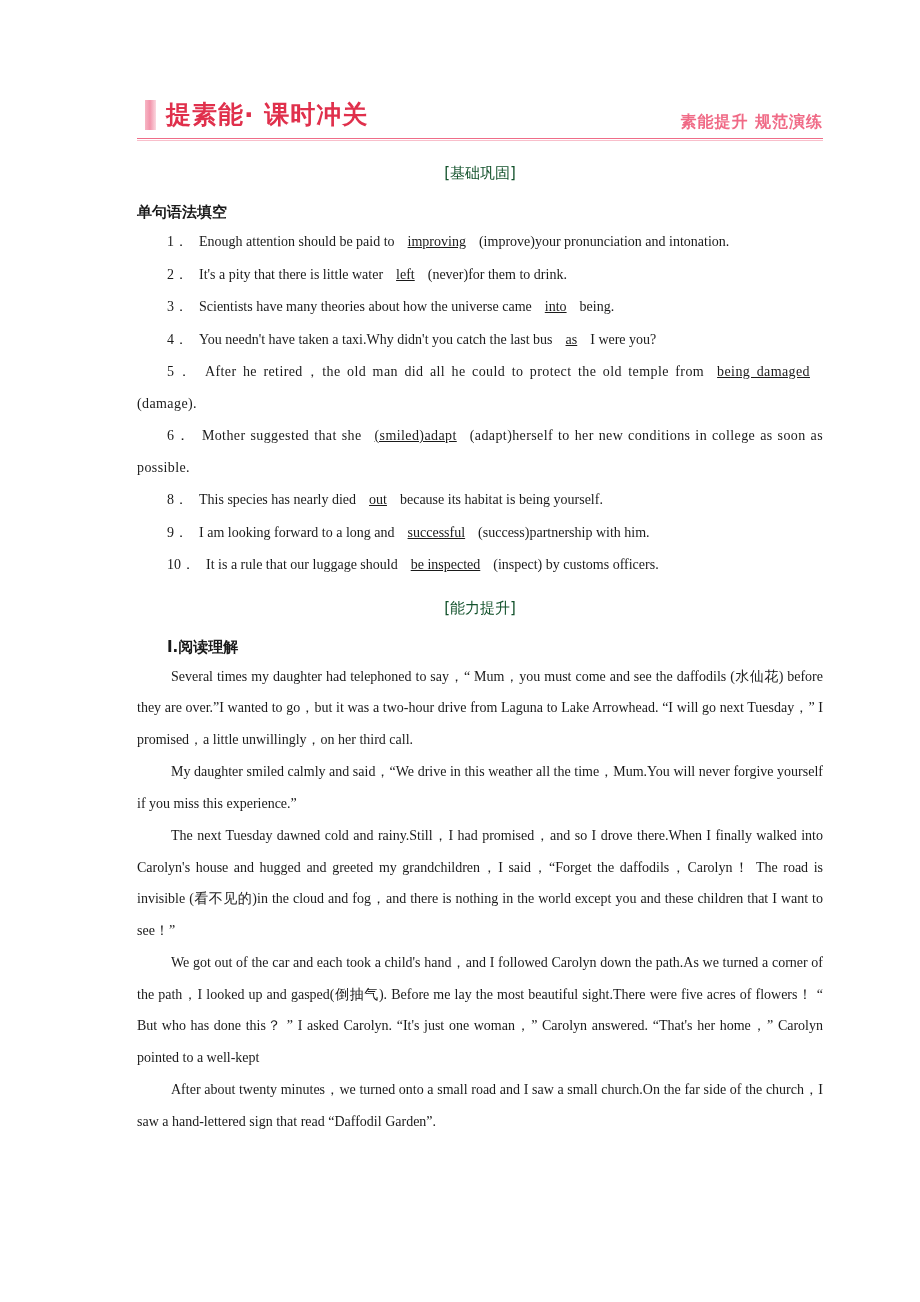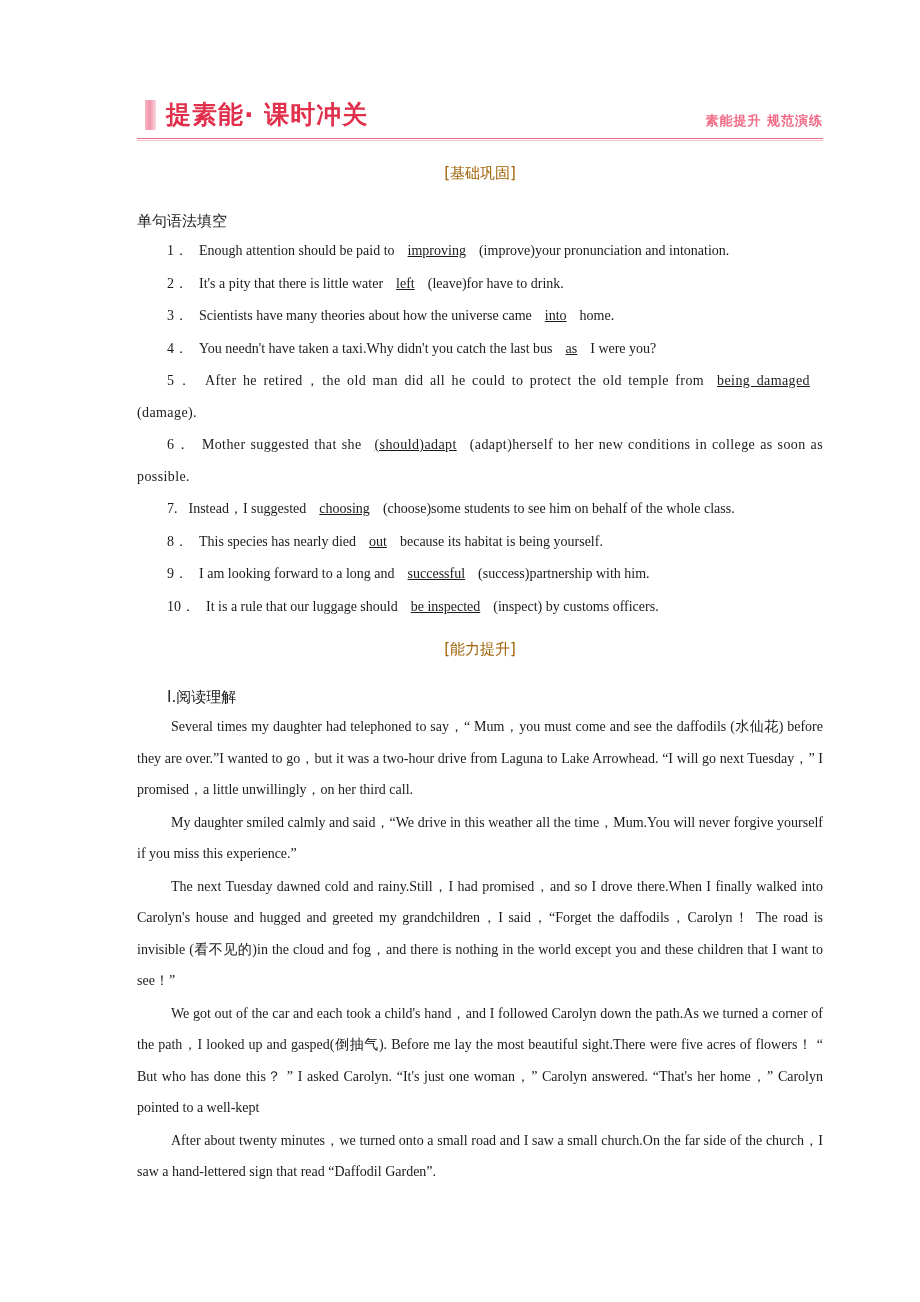--- a/index.html
+++ b/index.html
@@ -55,21 +55,21 @@
     color: #e0304c;
     line-height: 30px;
     white-space: nowrap;
   }
   .header-right {
     position: absolute;
     right: 0px;
     top: 12px;
     font-family: "DejaVu Sans", "Liberation Sans", sans-serif;
     font-weight: bold;
-    font-size: 13px;
+    font-size: 16px;
     color: #f06a86;
     letter-spacing: 1px;
     white-space: nowrap;
     margin-left: 15px;
   }
   .header-rule {
     position: absolute;
     left: 0;
     right: 0;
     top: 38px;
@@ -88,27 +88,28 @@
     background: #f9bfcb;
   }
 
   
   .section-label {
     text-align: center;
     font-family: "DejaVu Sans", "Liberation Sans", sans-serif;
     font-size: 15.5px;
     margin: 14px 0 0 0;
     line-height: 26px;
-    color: #a16207;
+    color: #14532d;
   }
   .sub-head {
     font-family: "DejaVu Sans", "Liberation Sans", sans-serif;
     font-size: 15.5px;
-    margin: 22px 0 0 0;
+    margin: 13px 0 0 0;
     line-height: 26px;
+    font-weight: bold;
   }
   .sub-head.indented { padding-left: 30px; }
 
   
   .q, .para {
     font-size: 14px;
     line-height: 31.5px;
     text-align: justify;
     text-justify: inter-word;
     margin: 0;
@@ -154,36 +155,33 @@
 
     <div class="section-label cjk">[基础巩固]</div>
 
     <div class="sub-head cjk">单句语法填空</div>
 
     <div>
       <p class="q">
         <span>1．</span><span class="sp"></span><span>Enough attention should be paid to</span><span class="sp"></span><span class="ans">improving</span><span class="sp"></span><span>(improve)your pronunciation and intonation.</span>
       </p>
       <p class="q">
-        <span>2．</span><span class="sp"></span><span>It's a pity that there is little water</span><span class="sp"></span><span class="ans">left</span><span class="sp"></span><span>(leave)for have to drink.</span>
-      </p>
-      <p class="q">
-        <span>3．</span><span class="sp"></span><span>Scientists have many theories about how the universe came</span><span class="sp"></span><span class="ans">into</span><span class="sp"></span><span>home.</span>
+        <span>2．</span><span class="sp"></span><span>It's a pity that there is little water</span><span class="sp"></span><span class="ans">left</span><span class="sp"></span><span>(never)for them to drink.</span>
+      </p>
+      <p class="q">
+        <span>3．</span><span class="sp"></span><span>Scientists have many theories about how the universe came</span><span class="sp"></span><span class="ans">into</span><span class="sp"></span><span>being.</span>
       </p>
       <p class="q">
         <span>4．</span><span class="sp"></span><span>You needn't have taken a taxi.Why didn't you catch the last bus</span><span class="sp"></span><span class="ans">as</span><span class="sp"></span><span>I were you?</span>
       </p>
       <p class="q spaced">
         <span>5．</span><span class="sp"></span><span>After he retired，the old man did all he could to protect the old temple from</span><span class="sp"></span><span class="ans">being damaged</span><span class="sp"></span><span>(damage).</span>
       </p>
       <p class="q spaced">
-        <span>6．</span><span class="sp"></span><span>Mother suggested that she</span><span class="sp"></span><span class="ans">(should)adapt</span><span class="sp"></span><span>(adapt)herself to her new conditions in college as soon as possible.</span>
-      </p>
-      <p class="q">
-        <span>7.</span><span class="sp"></span><span>Instead，I suggested</span><span class="sp"></span><span class="ans">choosing</span><span class="sp"></span><span>(choose)some students to see him on behalf of the whole class.</span>
+        <span>6．</span><span class="sp"></span><span>Mother suggested that she</span><span class="sp"></span><span class="ans">(smiled)adapt</span><span class="sp"></span><span>(adapt)herself to her new conditions in college as soon as possible.</span>
       </p>
       <p class="q">
         <span>8．</span><span class="sp"></span><span>This species has nearly died</span><span class="sp"></span><span class="ans">out</span><span class="sp"></span><span>because its habitat is being yourself.</span>
       </p>
       <p class="q">
         <span>9．</span><span class="sp"></span><span>I am looking forward to a long and</span><span class="sp"></span><span class="ans">successful</span><span class="sp"></span><span>(success)partnership with him.</span>
       </p>
       <p class="q">
         <span>10．</span><span class="sp"></span><span>It is a rule that our luggage should</span><span class="sp"></span><span class="ans">be inspected</span><span class="sp"></span><span>(inspect) by customs officers.</span>
       </p>

